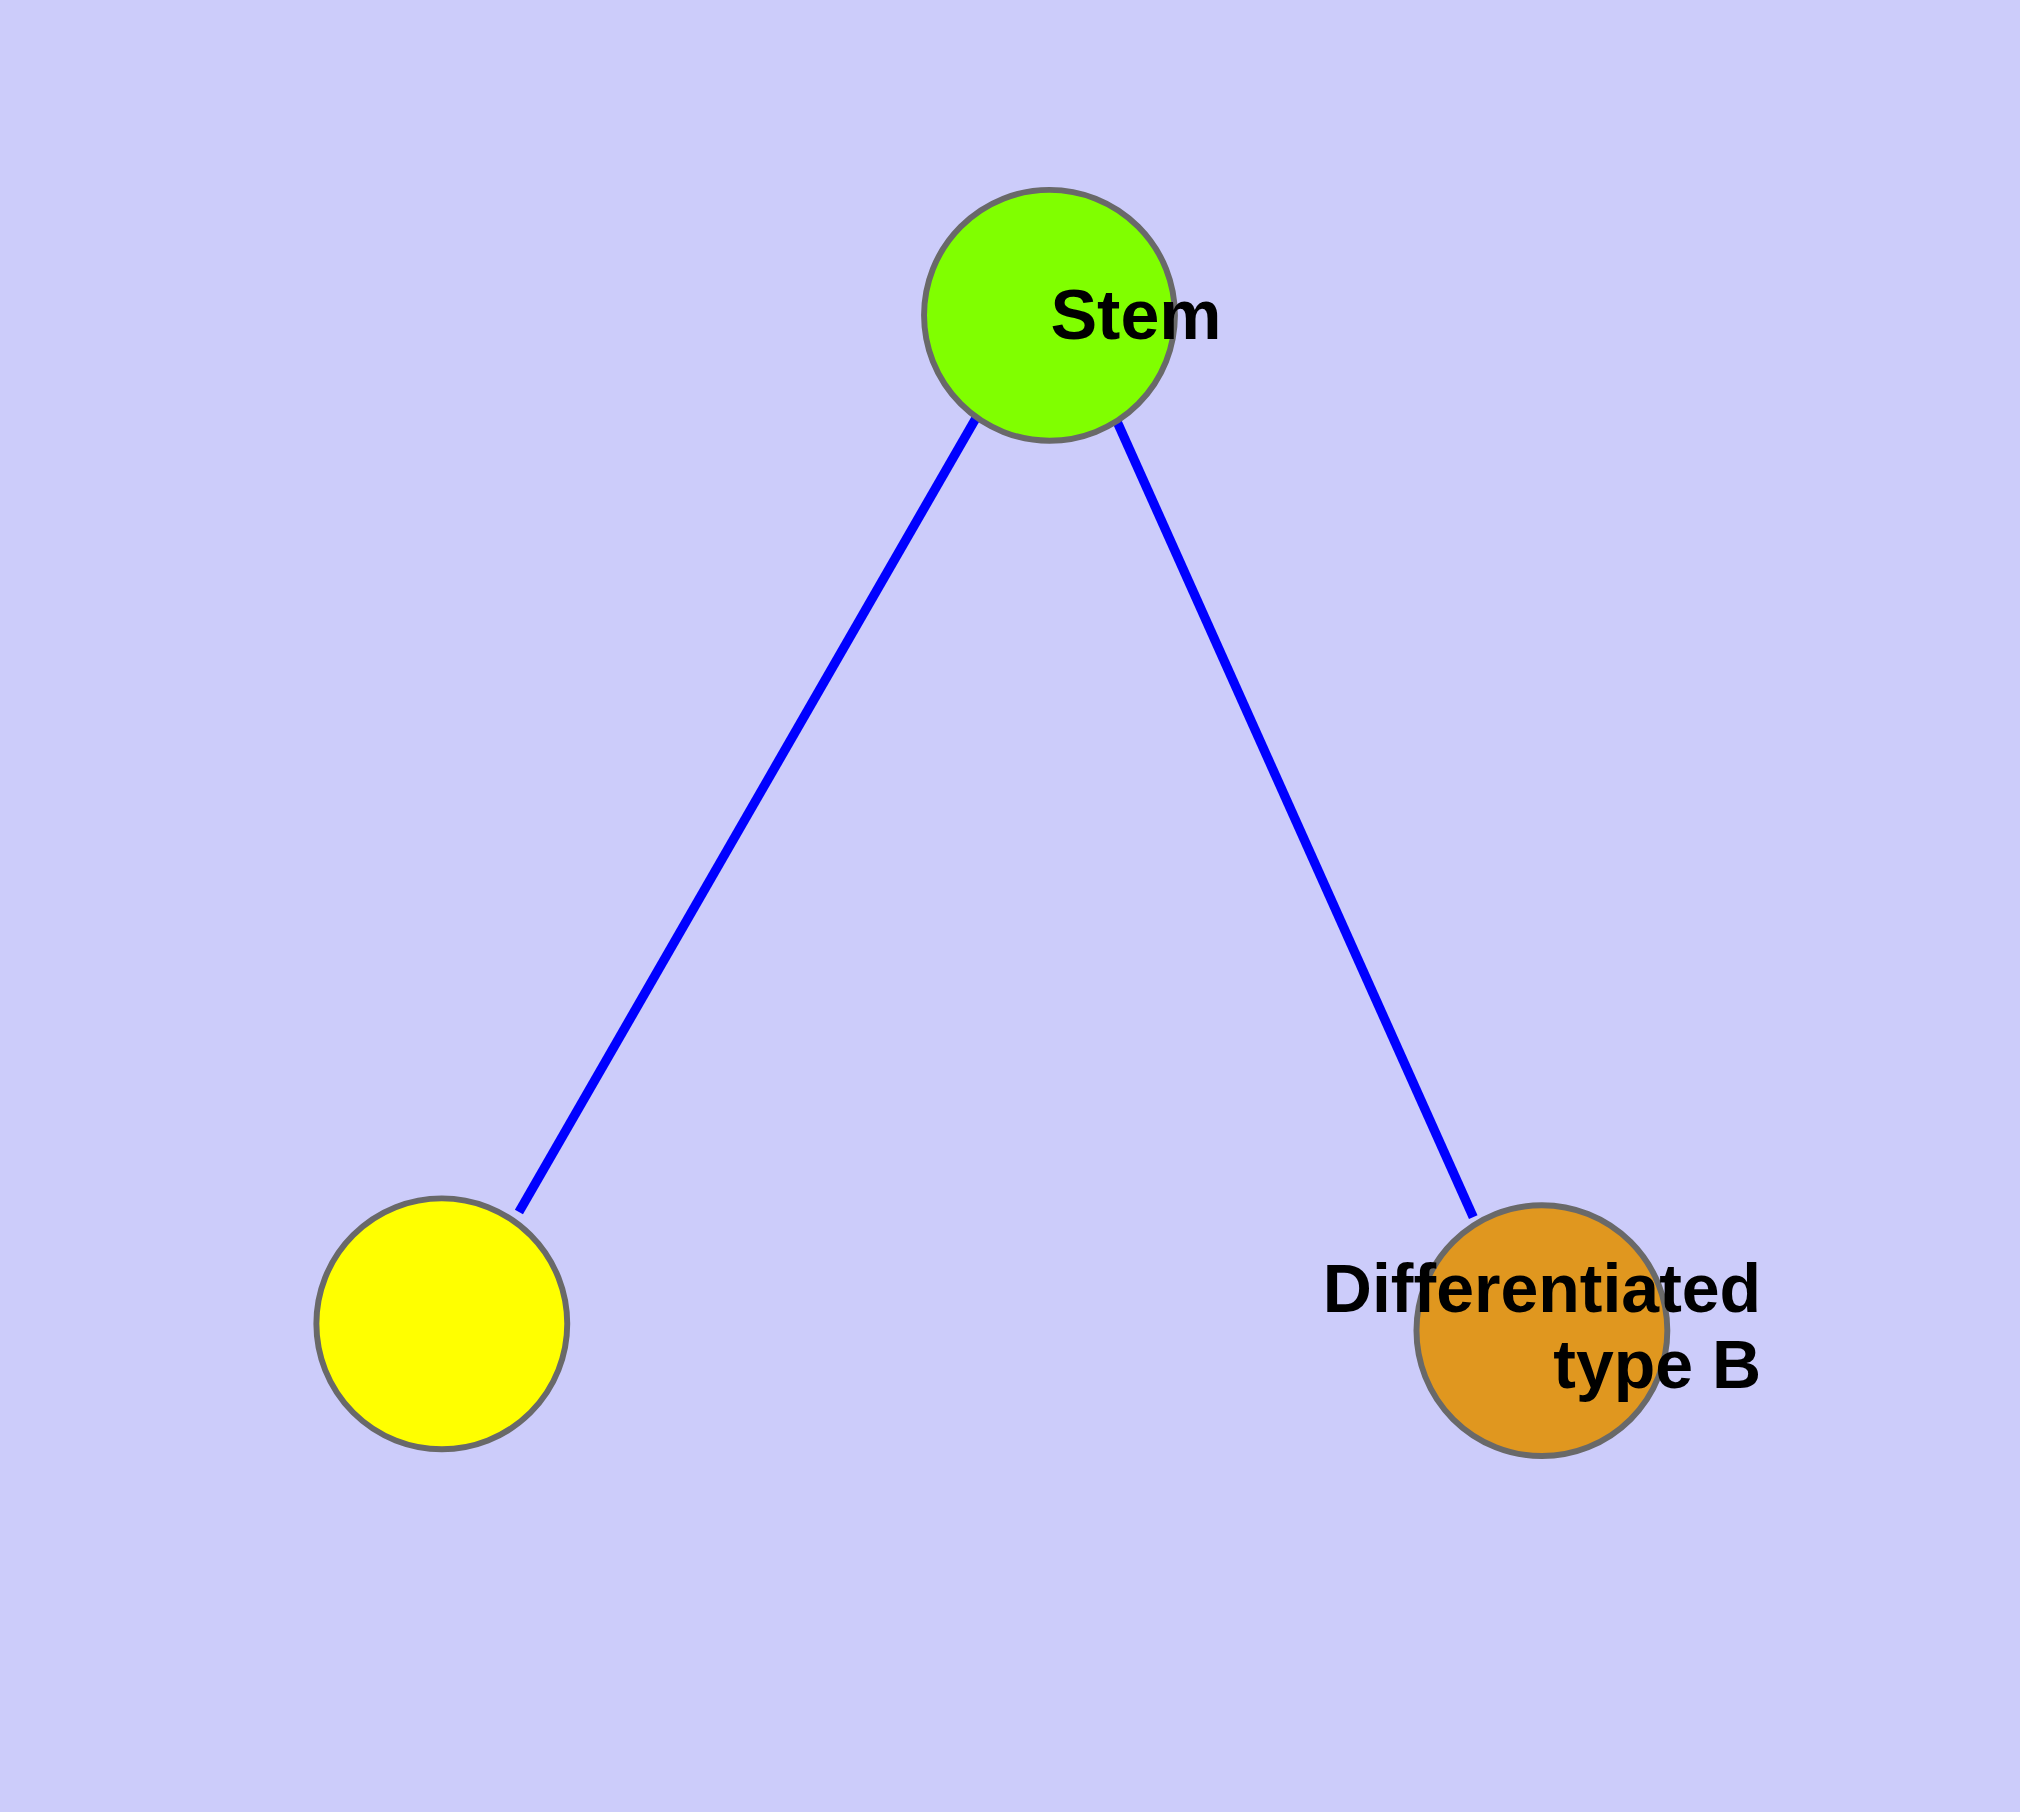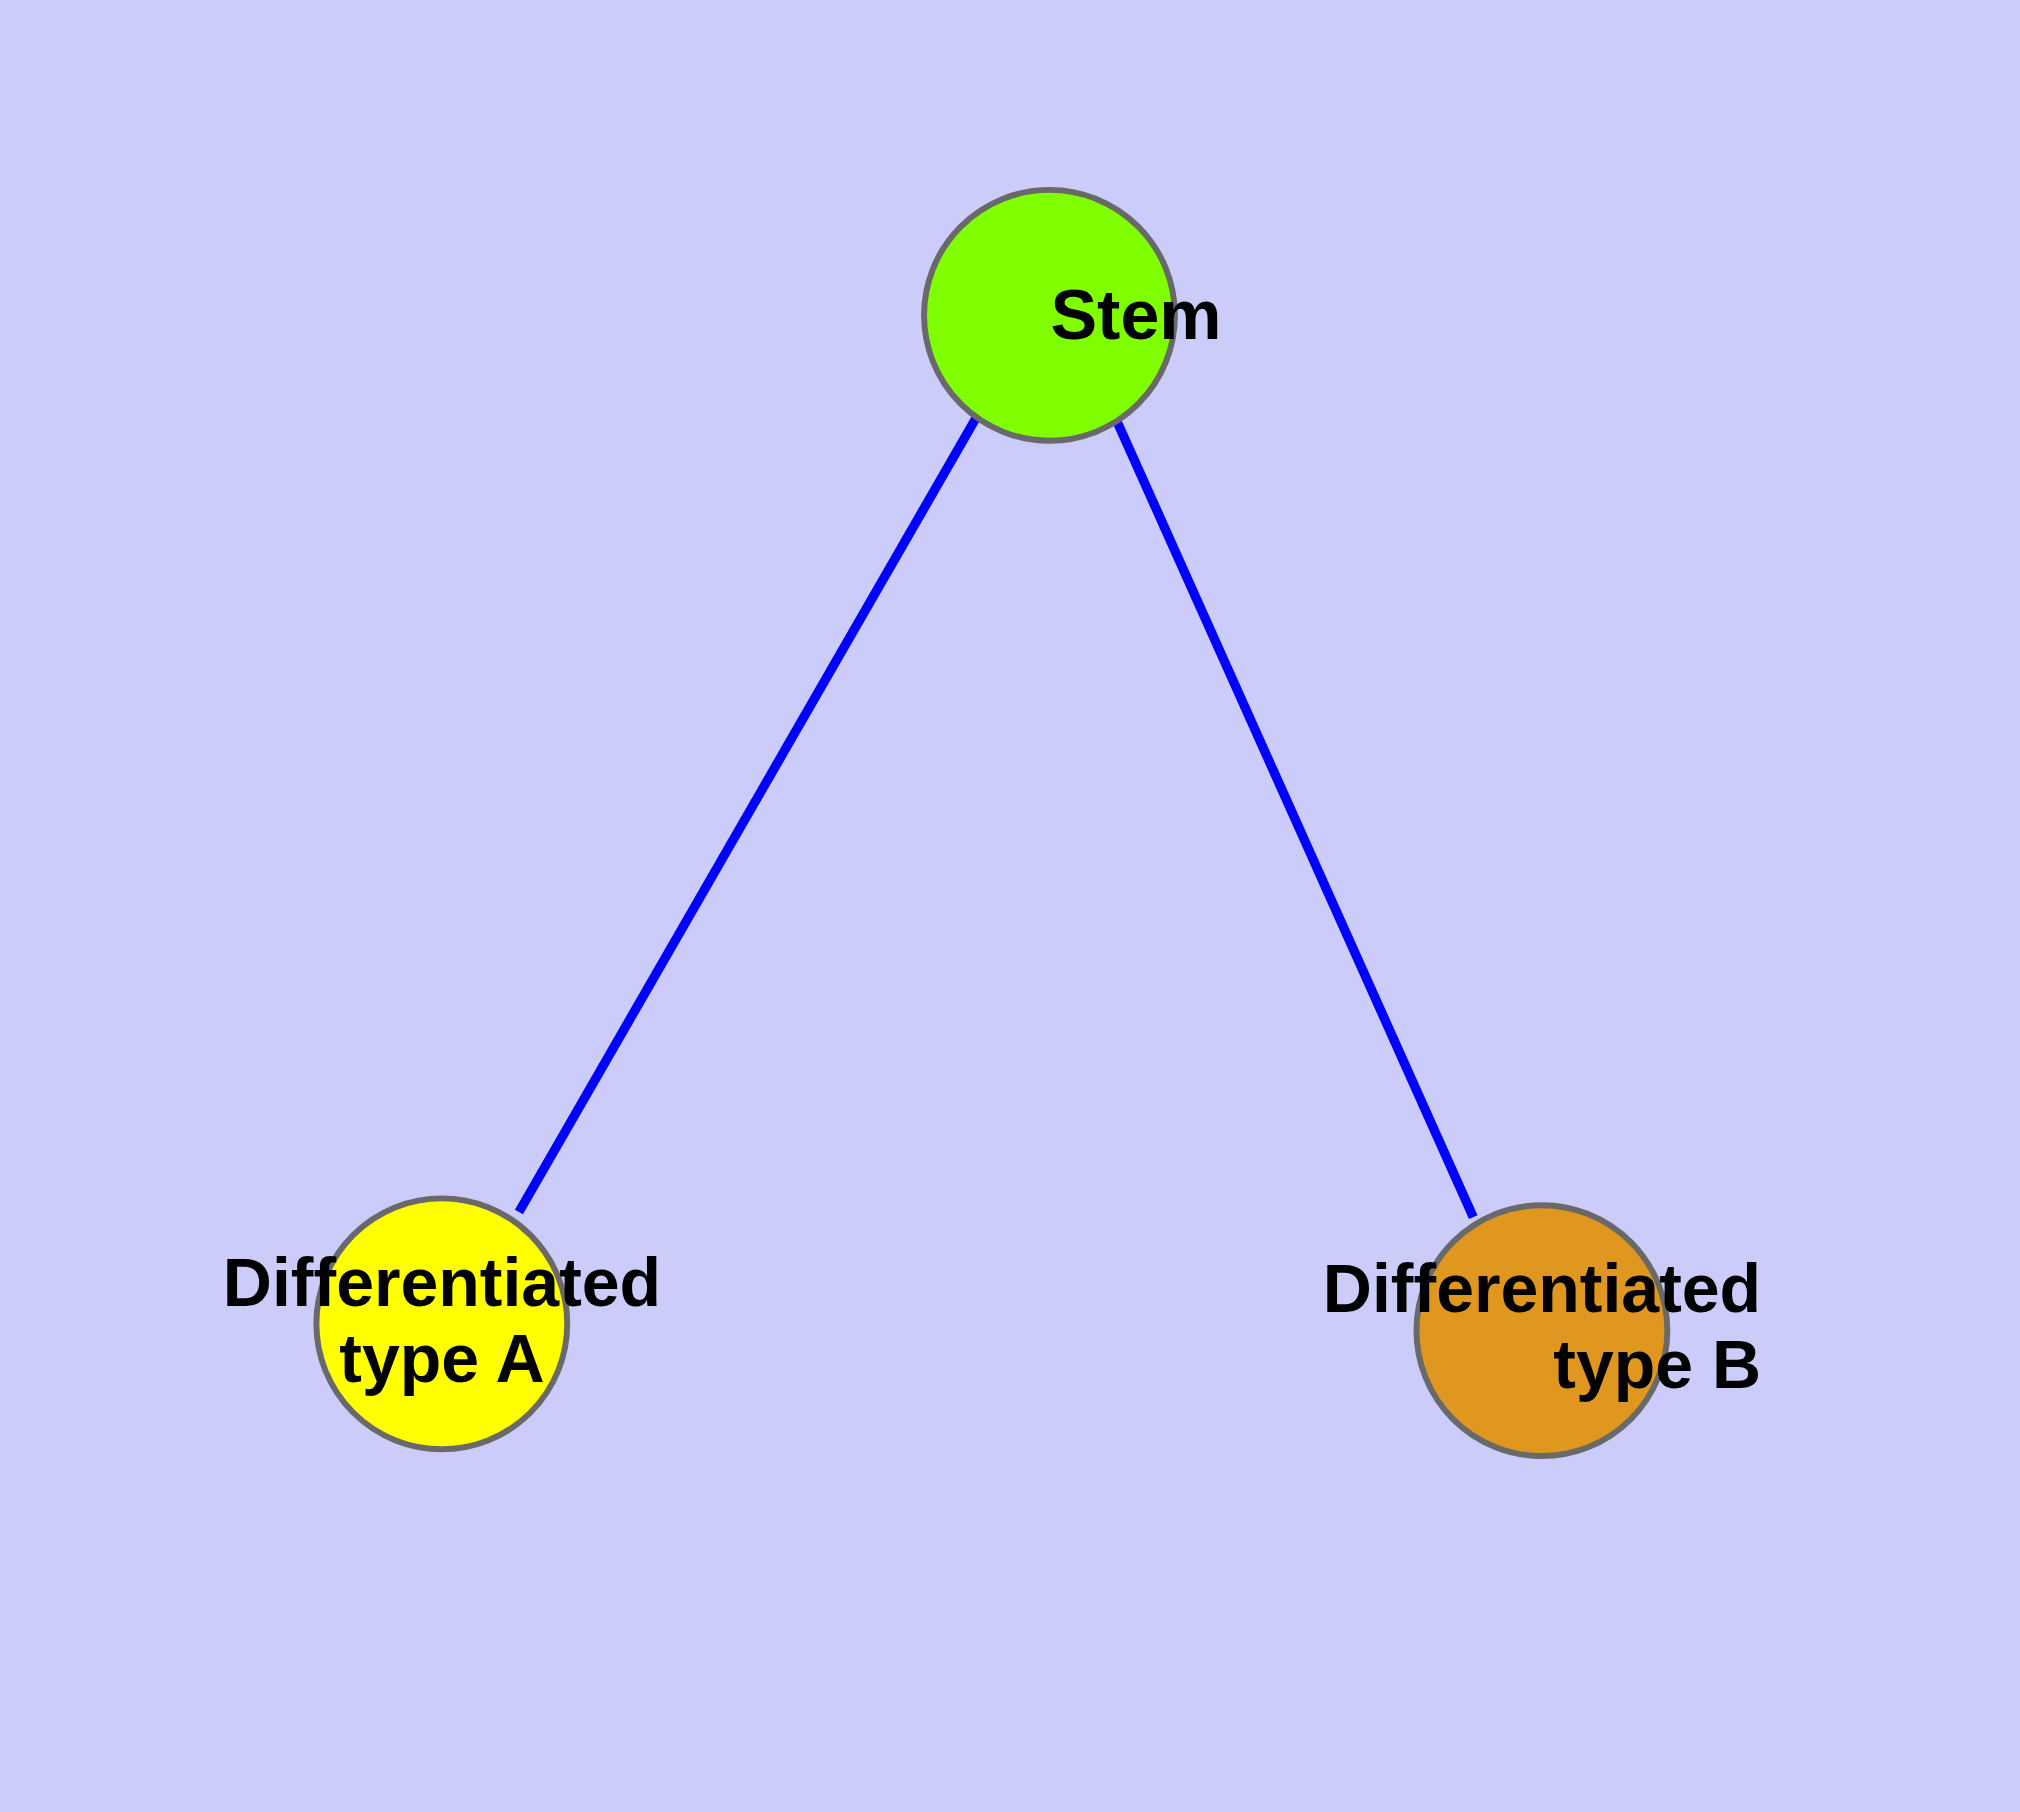--- a/index.html
+++ b/index.html
@@ -53,20 +53,18 @@
     </g>
     <g>
       <circle cx="1238" cy="372" r="148" fill="#80ff00" stroke="#696969" stroke-width="7"></circle>
       <circle cx="521" cy="1562" r="148" fill="#ffff00" stroke="#696969" stroke-width="7"></circle>
       <circle cx="1819" cy="1570" r="148" fill="#e0971f" stroke="#696969" stroke-width="7"></circle>
     </g>
   </svg>
 
   <div class="node-label label-stem" style="left: 1109px; top: 315px; font-size: 70px; margin-left: 27px;">Stem</div>
 
-  <div class="node-label label-leaf" style="left: 442px; top: 1320px; font-size: 68px;"><span>Differentiated</span>
-<span>type A</span></div>
 
   <div class="node-label label-leaf" style="left: 1542px; top: 1326px; font-size: 68px; text-align: right;"><span>Differentiated</span>
 <span>type B</span></div>
 
 </div>
 
 
 </body></html>

